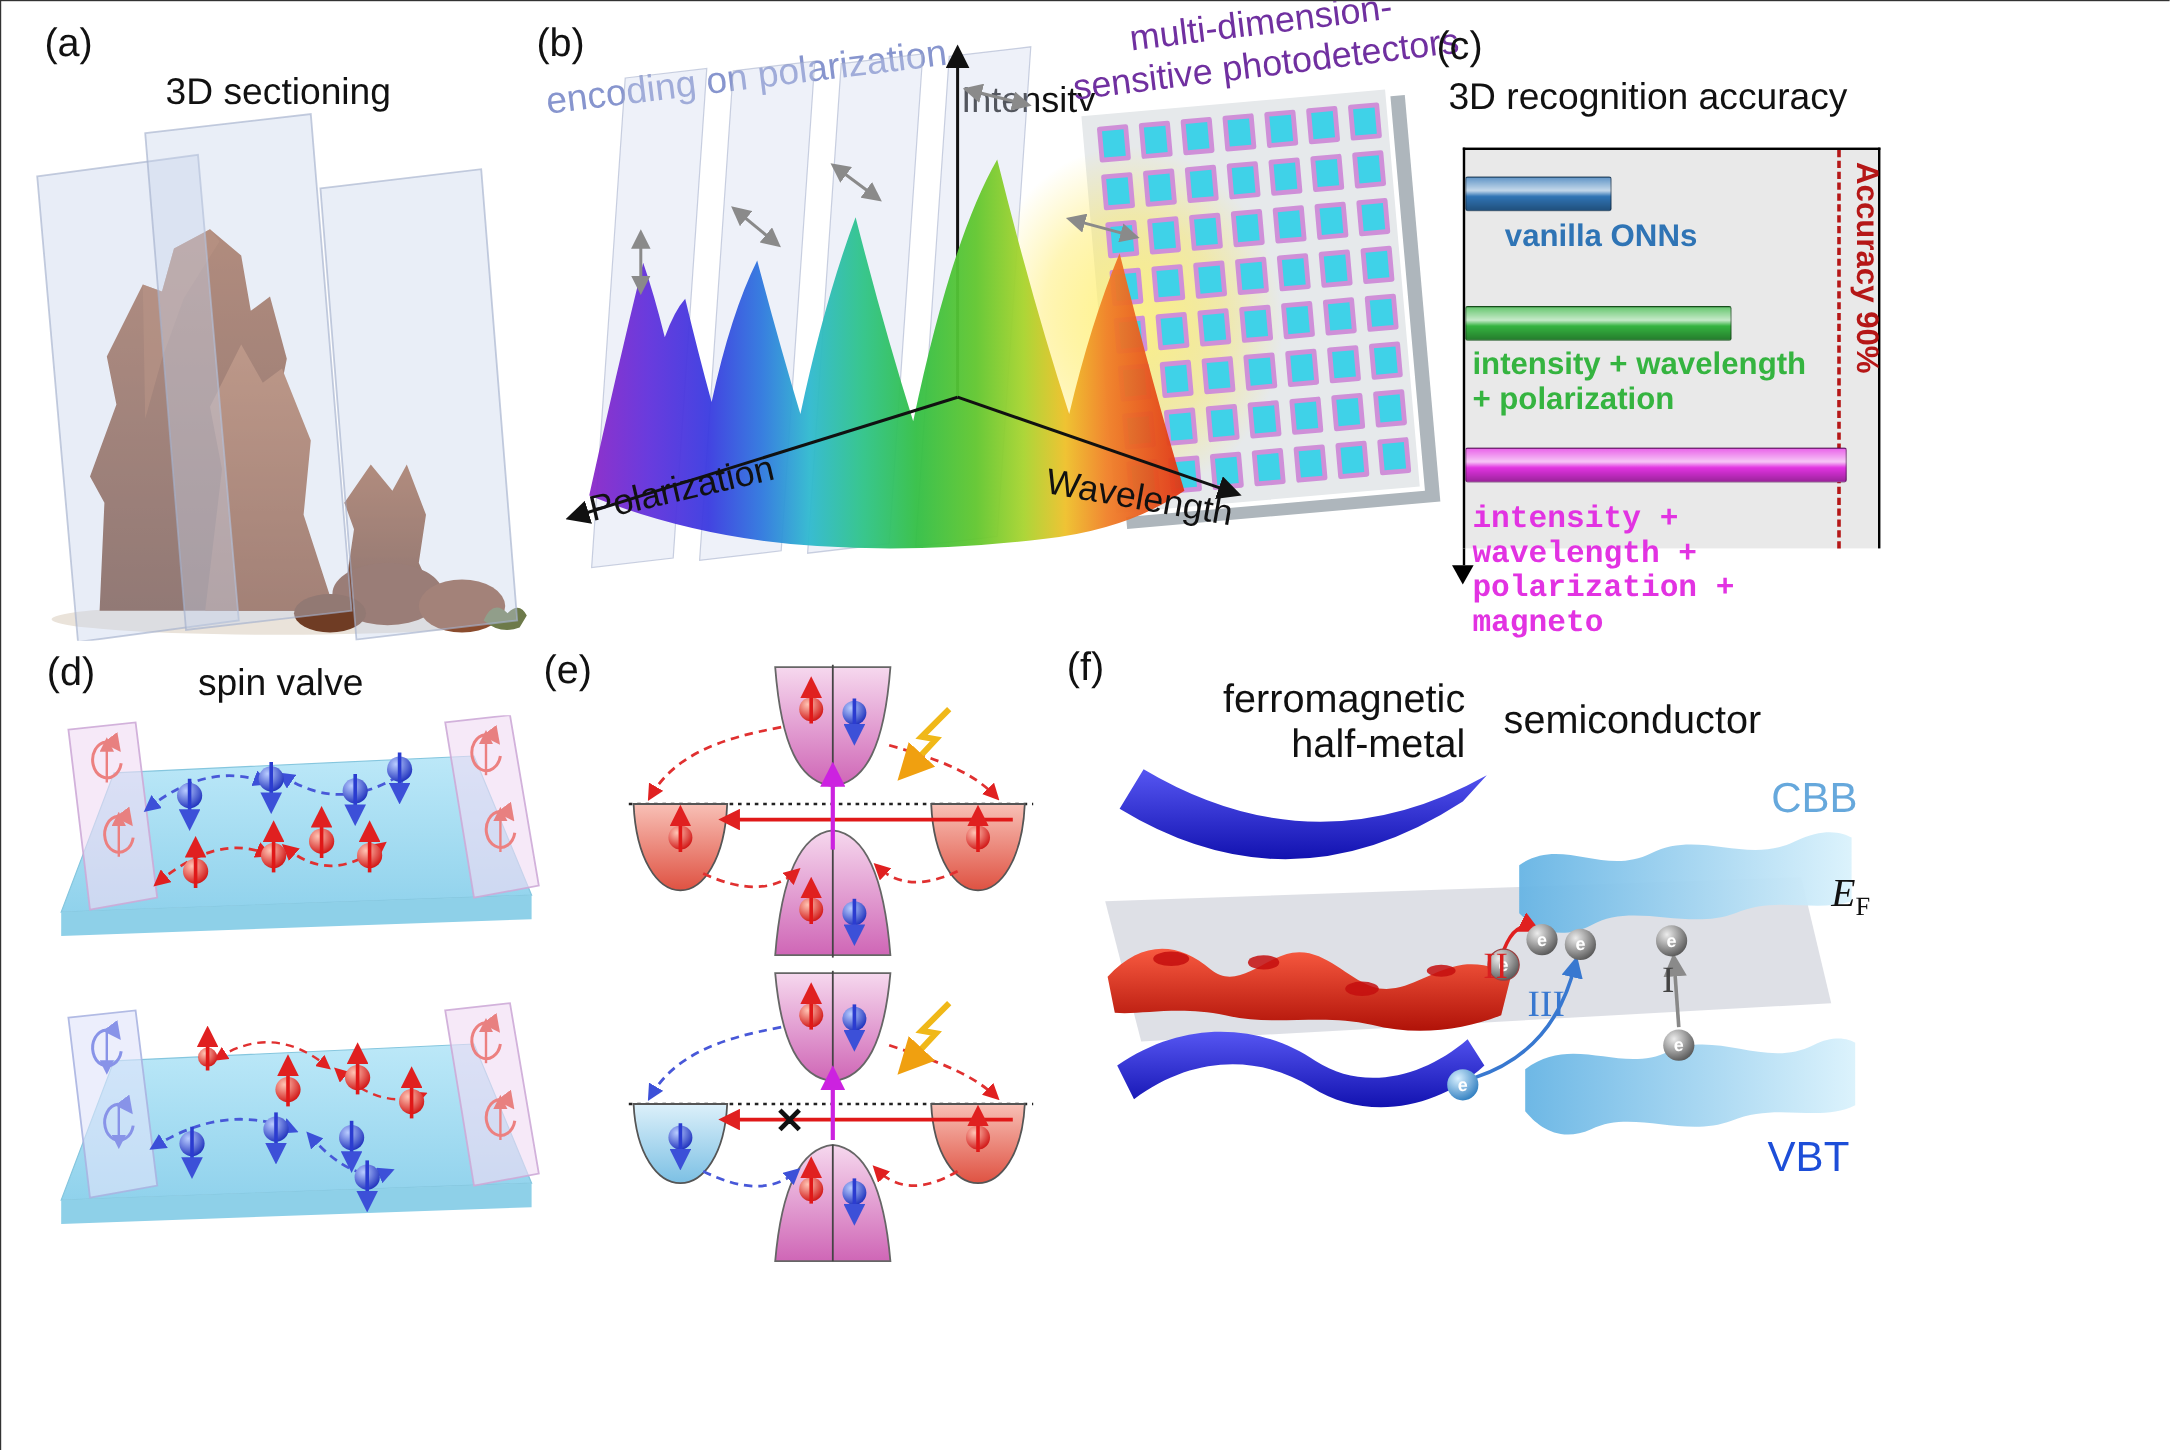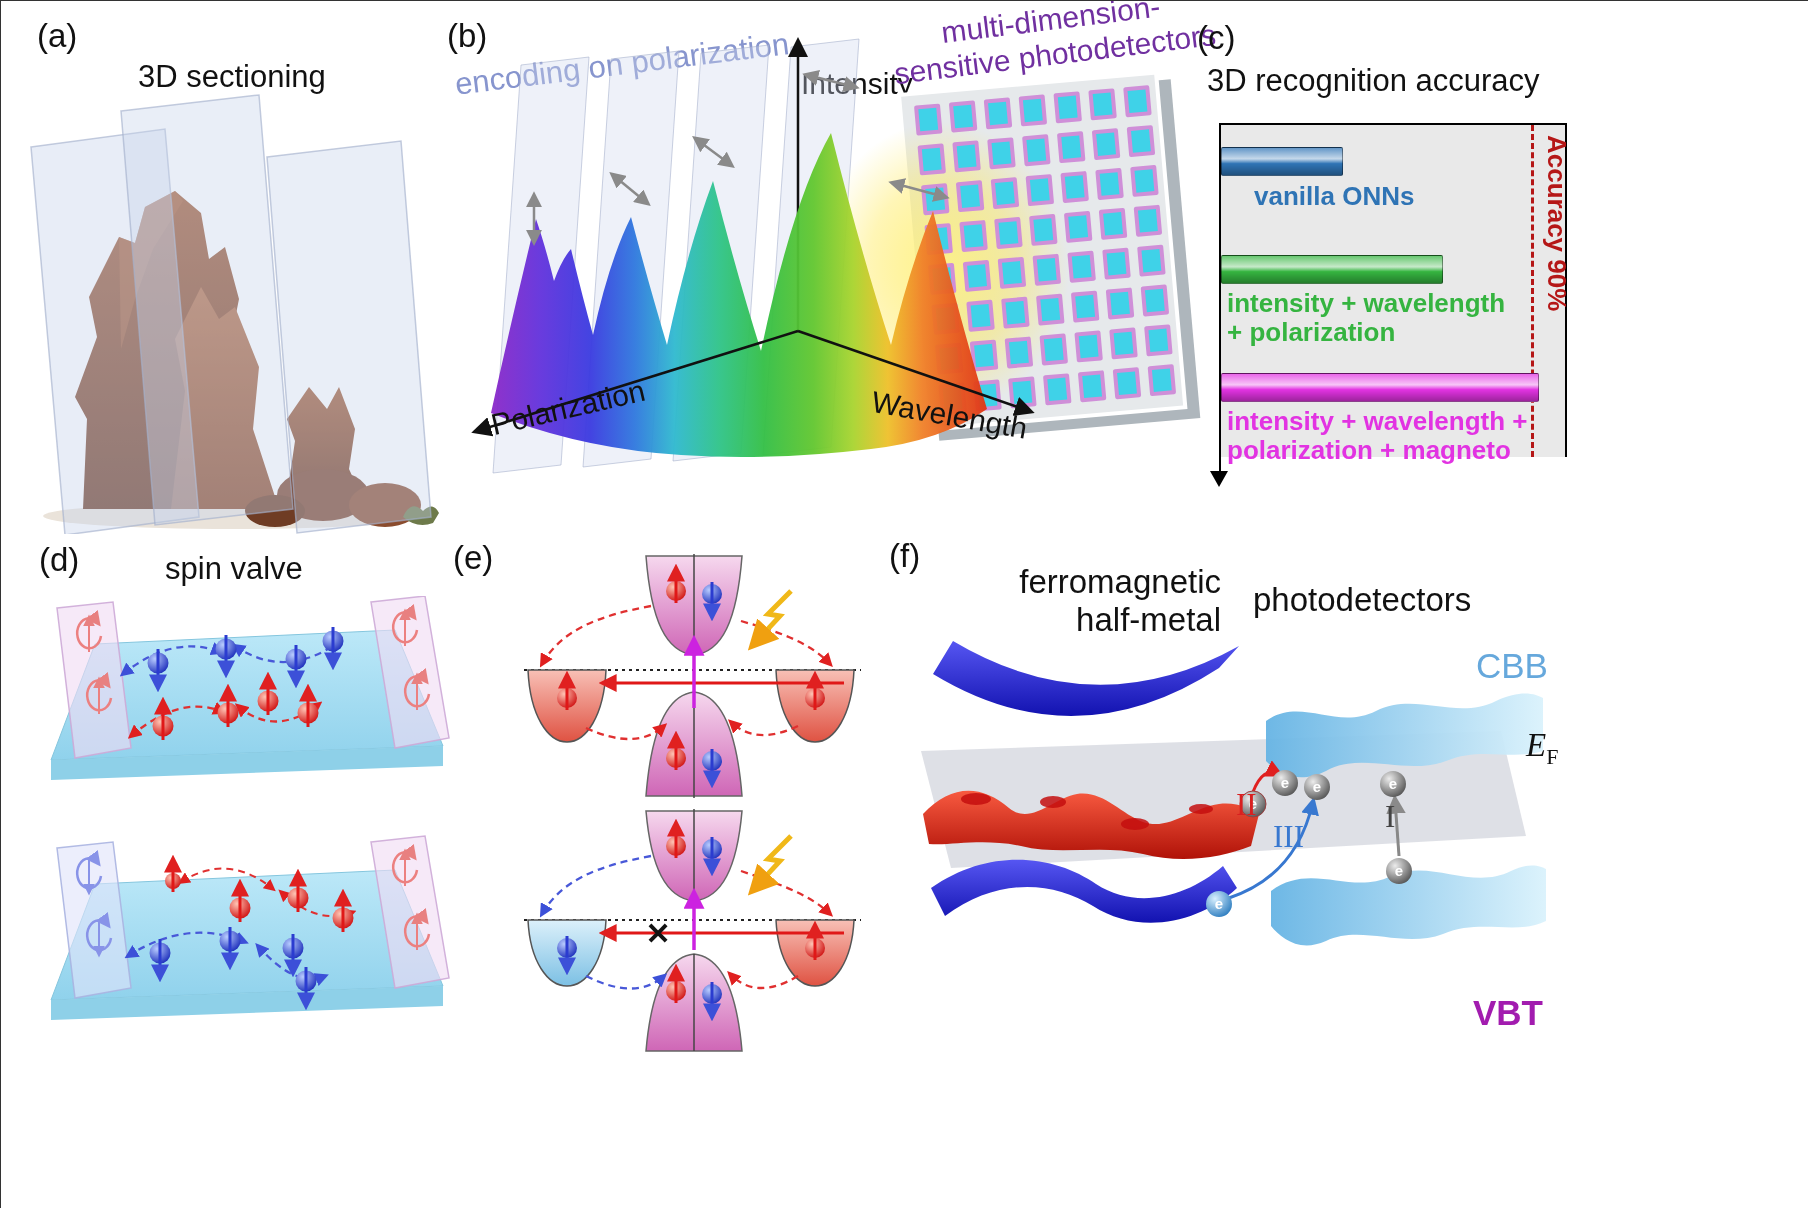--- a/index.html
+++ b/index.html
@@ -319,21 +319,21 @@
     <div class="cbar" style="top: 22px; width: 35%; background-color: rgb(47, 116, 181);"></div>
     <div class="bar-label" style="top: 57px; color: rgb(47, 116, 181); margin-left: 27px;">
       <div>vanilla ONNs</div>
     </div>
     <div class="cbar" style="top: 130px; width: 64%; background-color: rgb(53, 180, 64);"></div>
     <div class="bar-label" style="top: 164px; color: rgb(53, 180, 64);">
       <div>intensity + wavelength</div>
       <div>+ polarization</div>
     </div>
     <div class="cbar" style="top: 248px; width: 92%; background-color: rgb(226, 51, 226);"></div>
-    <div class="bar-label" style="top: 282px; color: rgb(226, 51, 226);">
+    <div class="bar-label" style="top: 293px; color: rgb(226, 51, 226); font-family: Liberation Mono, monospace;">
       <div>intensity + wavelength +</div>
       <div>polarization + magneto</div>
     </div>
     <div class="abs" style="left:-2.5px;bottom:-14px;width:2.5px;height:14px;background:#000"></div>
     <div class="abs" style="left:-11px;bottom:-30px;width:0;height:0;border-left:9px solid transparent;border-right:9px solid transparent;border-top:16px solid #000"></div>
   </div>
 </div>
 
 <div class="panel-label" style="left:38px;top:540px">(d)</div>
 <div class="title" style="left:164px;top:550px">spin valve</div>
@@ -489,21 +489,21 @@
     <circle cx="369" cy="402" r="10" fill="url(#sphR)"></circle>
         <line class="arrR" x1="369" y1="414" x2="369" y2="380" marker-end="url(#mRed)"></line>
   </g>
 </svg>
 
 <div class="panel-label" style="left:888px;top:536px">(f)</div>
 <div class="abs" style="left:960px;top:562px;width:260px;text-align:right;font-size:33px;line-height:1.15;color:#111">
   <div>ferromagnetic</div>
   <div>half-metal</div>
 </div>
-<div class="abs" style="left:1252px;top:580px;font-size:33px;color:#111">photodetectors</div>
+<div class="abs" style="left:1252px;top:580px;font-size:33px;color:#111">semiconductor</div>
 <svg class="abs" style="left:880px;top:545px" width="925" height="660" viewBox="0 0 925 660">
   <polygon points="40,205 620,185 645,290 70,322" fill="rgba(168,174,188,0.38)"></polygon>
   <path d="M52,128 Q195,215 338,122 L358,100 Q215,180 72,95 Z" fill="url(#bandBlueG)"></path>
   <path d="M50,342 C110,300 175,310 215,338 C255,364 305,352 342,320 L356,342 C315,380 255,388 212,360 C170,334 115,332 64,370 Z" fill="url(#bandBlueG)"></path>
   <g>
     <path d="M42,268 C70,238 100,238 128,262 C150,280 172,252 196,248 C222,244 240,268 262,276 C288,285 310,262 338,258 C356,256 370,262 378,268 L370,300 C340,312 300,318 262,308 C220,298 180,310 140,300 C100,292 70,300 48,298 Z" fill="url(#redBandG)"></path>
     <ellipse cx="95" cy="253" rx="15" ry="6" fill="#c40e0e" opacity="0.85"></ellipse>
     <ellipse cx="172" cy="256" rx="13" ry="6" fill="#c40e0e" opacity="0.85"></ellipse>
     <ellipse cx="254" cy="278" rx="14" ry="6" fill="#c40e0e" opacity="0.85"></ellipse>
     <ellipse cx="320" cy="263" rx="12" ry="5" fill="#c40e0e" opacity="0.85"></ellipse>
@@ -526,15 +526,15 @@
         <text class="etxt" x="518" y="330">e</text>
     <circle cx="338" cy="358" r="13" fill="url(#sphCyan)"></circle>
         <text class="etxt" x="338" y="363">e</text>
   </g>
 </svg>
 <div class="abs serif" style="left:1235px;top:786px;font-size:31px;color:#d82020">II</div>
 <div class="abs serif" style="left:1272px;top:818px;font-size:31px;color:#3878d0">III</div>
 <div class="abs serif" style="left:1384px;top:798px;font-size:31px;color:#444">I</div>
 <div class="abs" style="left:1475px;top:645px;font-size:35px;font-weight:normal;color:#66a8dc">CBB</div>
 <div class="abs serif" style="left:1525px;top:726px;font-size:33px;color:#111"><span class="serif" style="font-style:italic">E</span><sub style="font-size:22px">F</sub></div>
-<div class="abs" style="left:1472px;top:992px;font-size:35px;font-weight:bold;color:#a21caf">VBT</div>
+<div class="abs" style="left:1472px;top:944px;font-size:35px;font-weight:normal;color:#1d4ed8">VBT</div>
 
 </div>
 
 </body></html>

